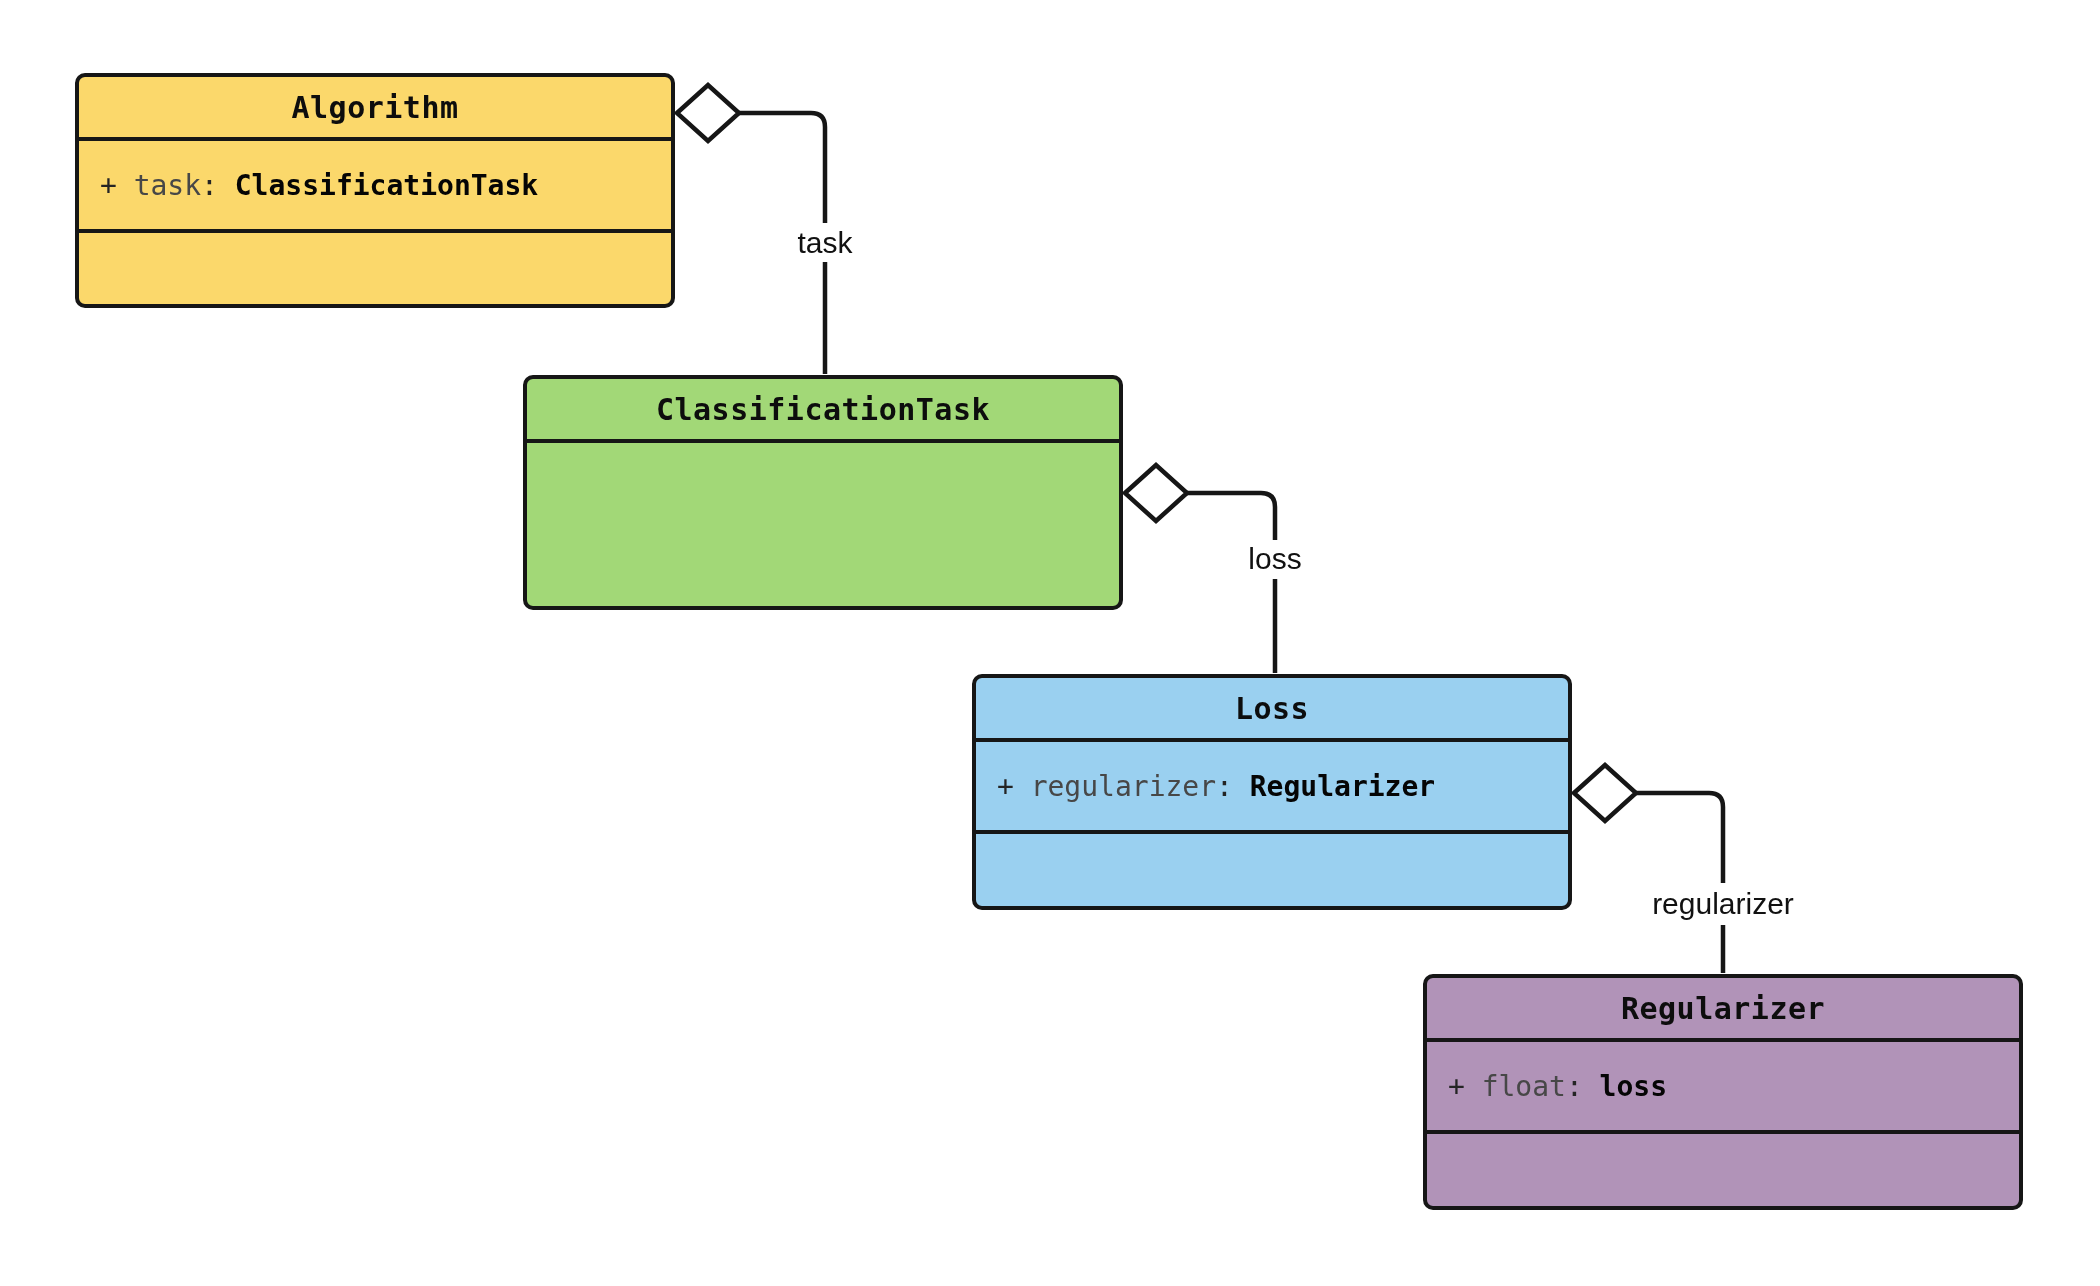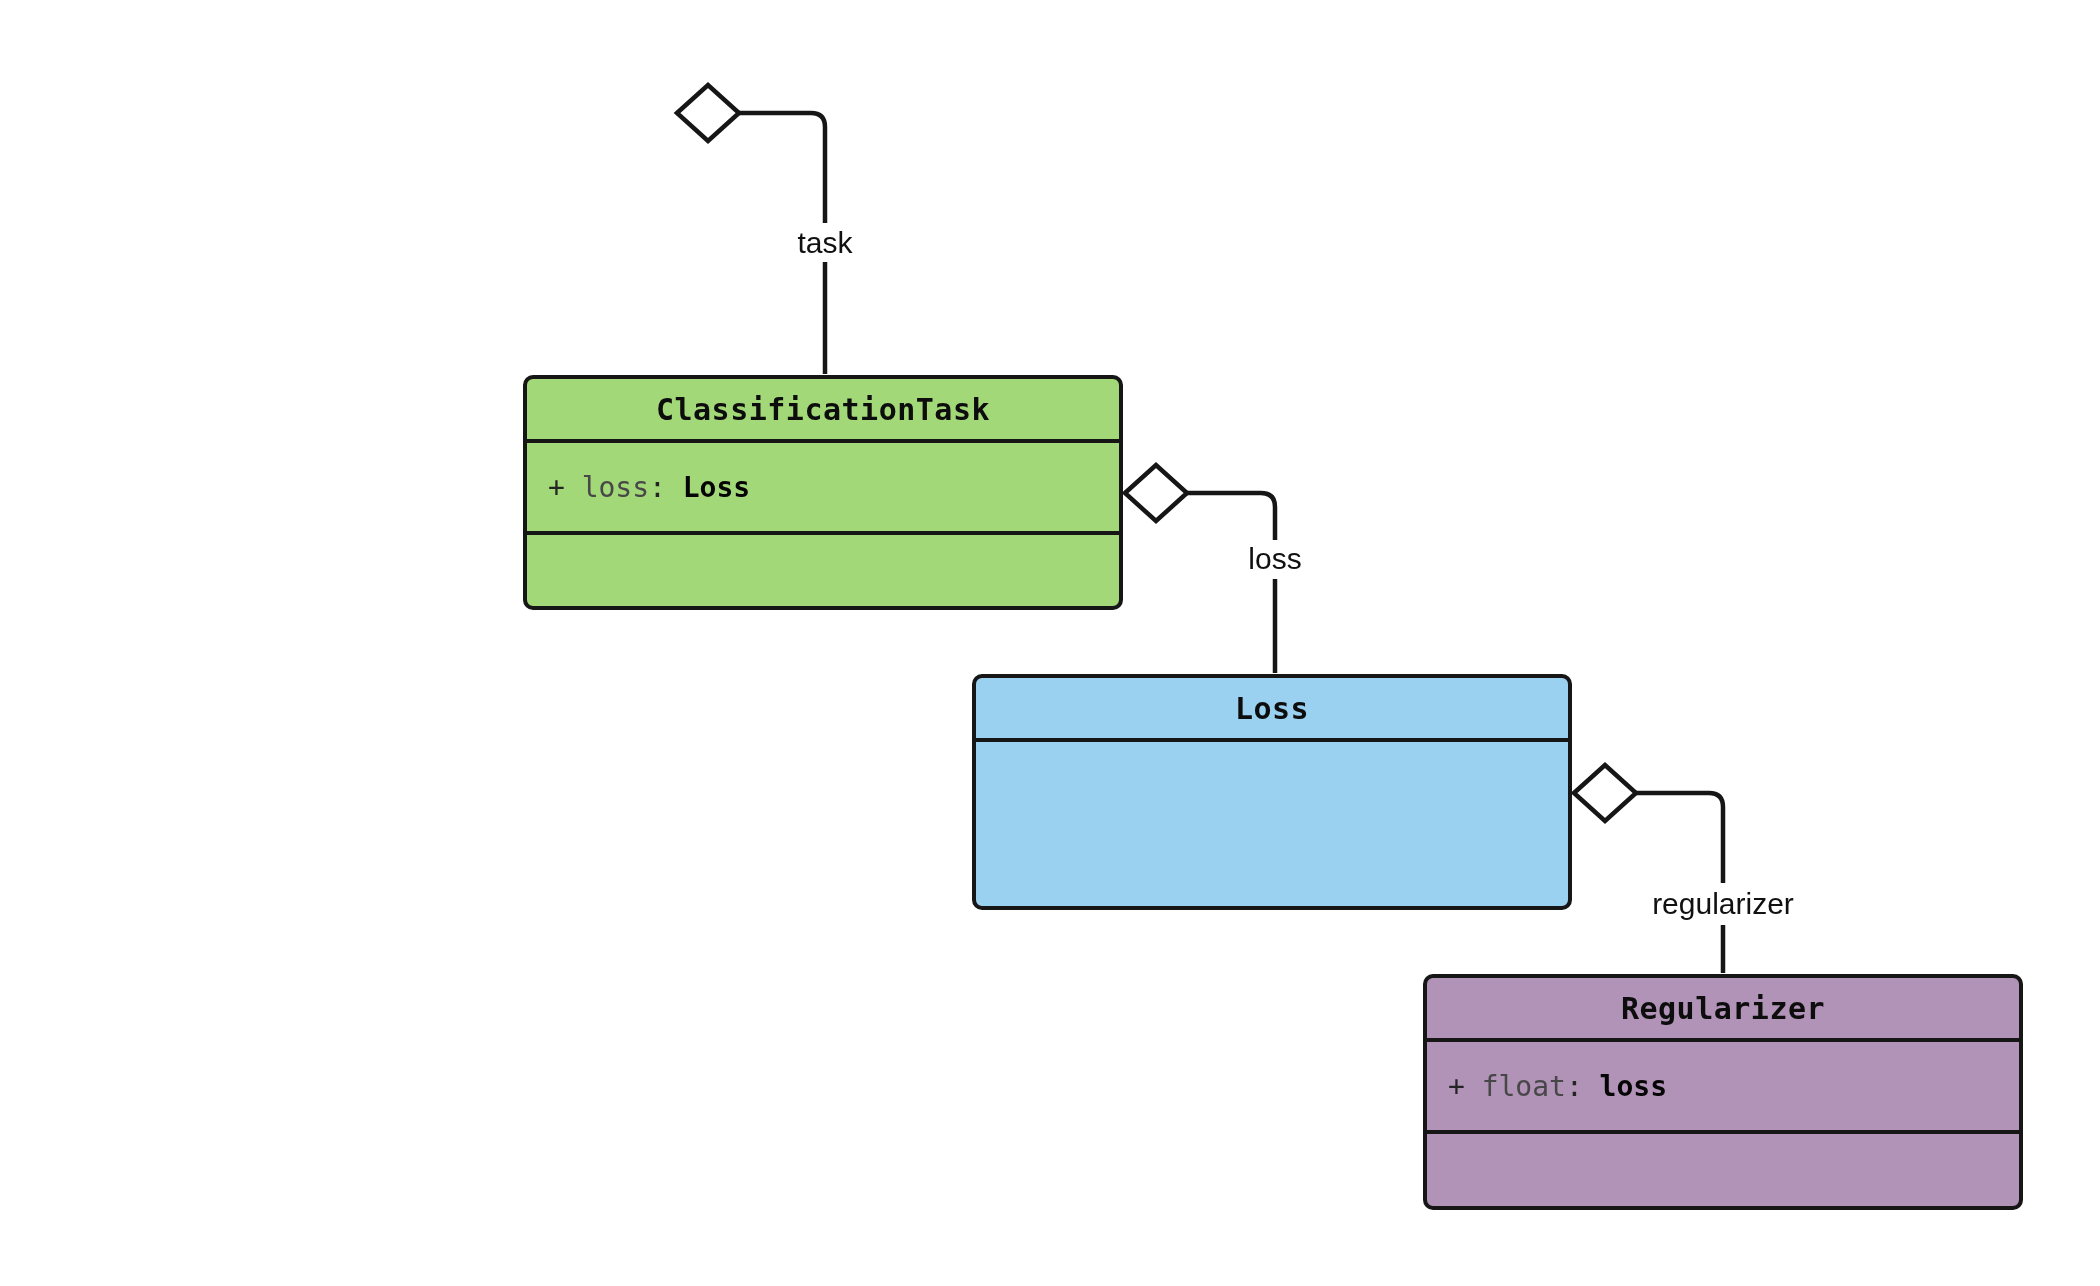--- a/index.html
+++ b/index.html
@@ -104,34 +104,43 @@
       <path class="edge-path" d="M 1184 493 H 1261 Q 1275 493 1275 507 V 540 M 1275 579 V 673"></path>
       <polygon class="agg-diamond" points="1125,493 1156,465 1187,493 1156,521"></polygon>
     </g>
 
     <g>
       <path class="edge-path" d="M 1633 793 H 1709 Q 1723 793 1723 807 V 883 M 1723 925 V 973"></path>
       <polygon class="agg-diamond" points="1574,793 1605,765 1636,793 1605,821"></polygon>
     </g>
   </svg>
 
+  <div class="class-box" style="left: 75px; top: 73px; background-color: rgb(251, 216, 107);">
+    <div class="compartment title-row">
+      <span class="class-title">Algorithm</span>
+    </div>
+    <div class="compartment attr-row">
+      <span class="attr-line"><span class="attr-vis">+</span><span class="attr-name">task</span><span class="attr-sep">:</span><span class="attr-type">ClassificationTask</span></span>
+    </div>
+    <div class="compartment empty-row"></div>
+  </div>
 
   <div class="class-box" style="left: 523px; top: 375px; background-color: rgb(162, 216, 119);">
     <div class="compartment title-row">
       <span class="class-title">ClassificationTask</span>
-    </div>
-    <div class="compartment attr-row">
-      <span class="attr-line"><span class="attr-vis">+</span><span class="attr-name">loss</span><span class="attr-sep">:</span><span class="attr-type">Loss</span></span>
     </div>
     <div class="compartment empty-row"></div>
   </div>
 
   <div class="class-box" style="left: 972px; top: 674px; height: 236px; background-color: rgb(154, 208, 240);">
     <div class="compartment title-row">
       <span class="class-title">Loss</span>
+    </div>
+    <div class="compartment attr-row">
+      <span class="attr-line"><span class="attr-vis">+</span><span class="attr-name">regularizer</span><span class="attr-sep">:</span><span class="attr-type">Regularizer</span></span>
     </div>
     <div class="compartment empty-row"></div>
   </div>
 
   <div class="class-box" style="left: 1423px; top: 974px; height: 236px; background-color: rgb(177, 147, 184);">
     <div class="compartment title-row">
       <span class="class-title">Regularizer</span>
     </div>
     <div class="compartment attr-row">
       <span class="attr-line"><span class="attr-vis">+</span><span class="attr-name">float</span><span class="attr-sep">:</span><span class="attr-type">loss</span></span>

